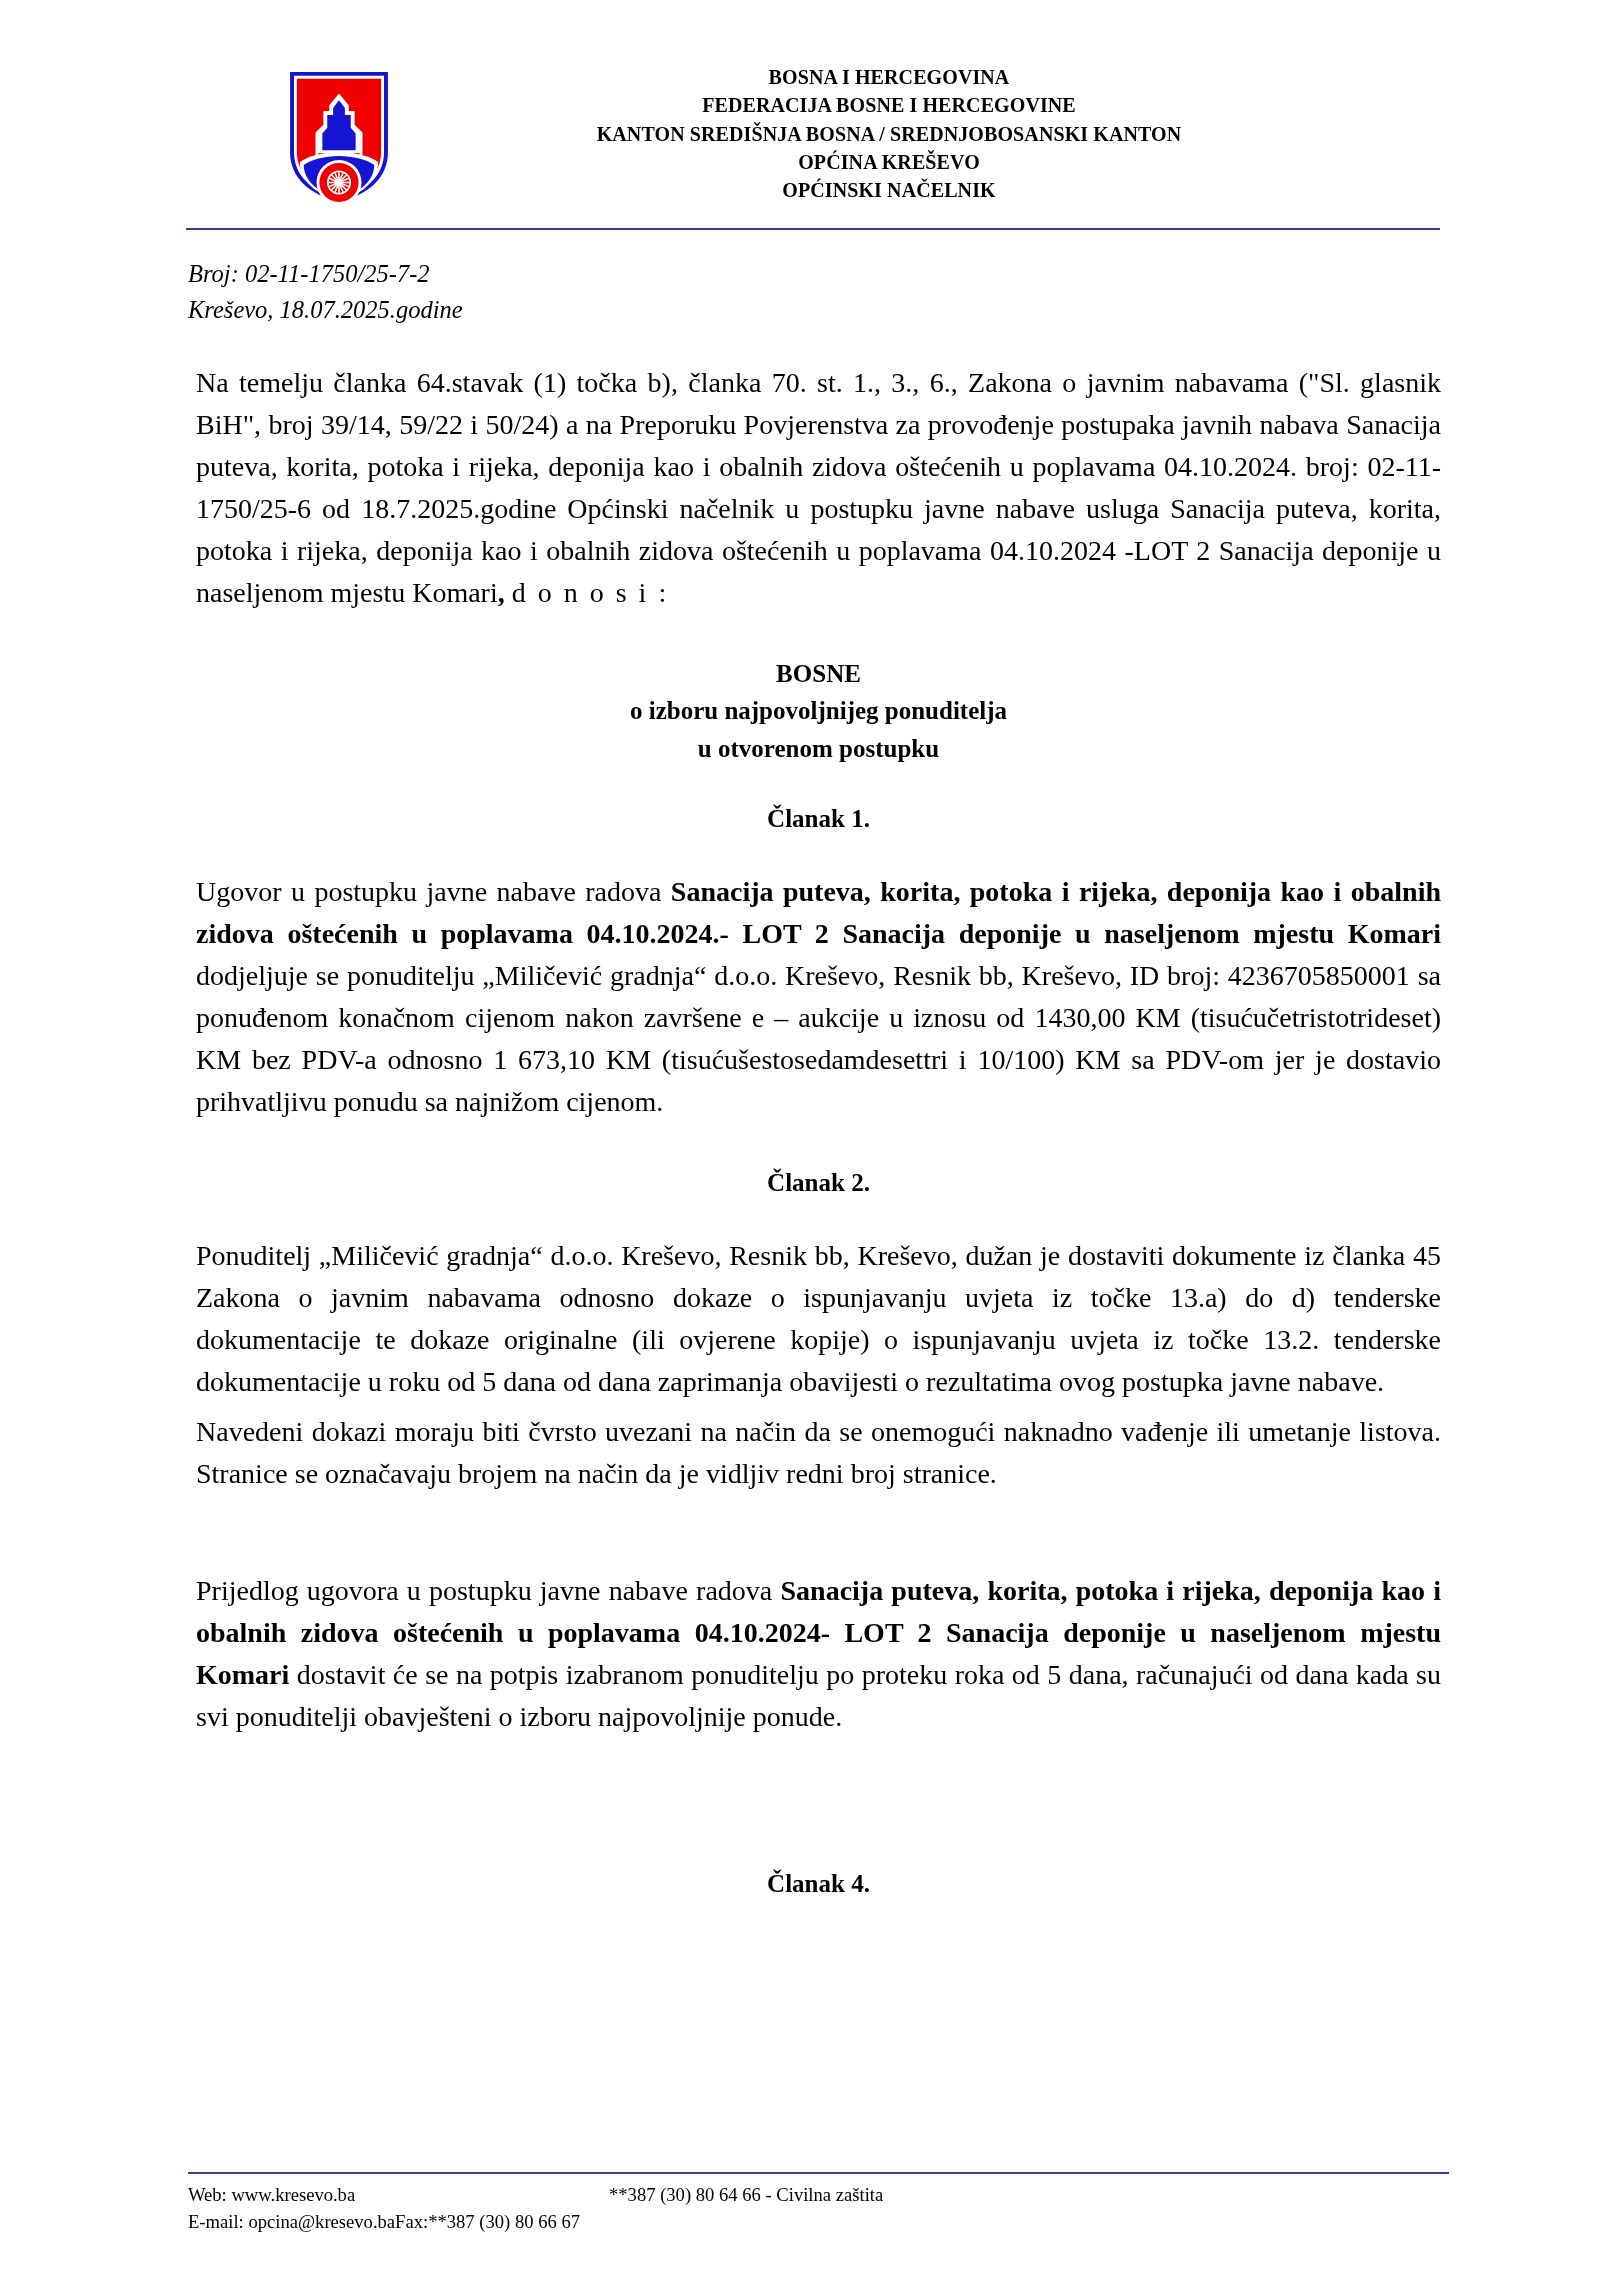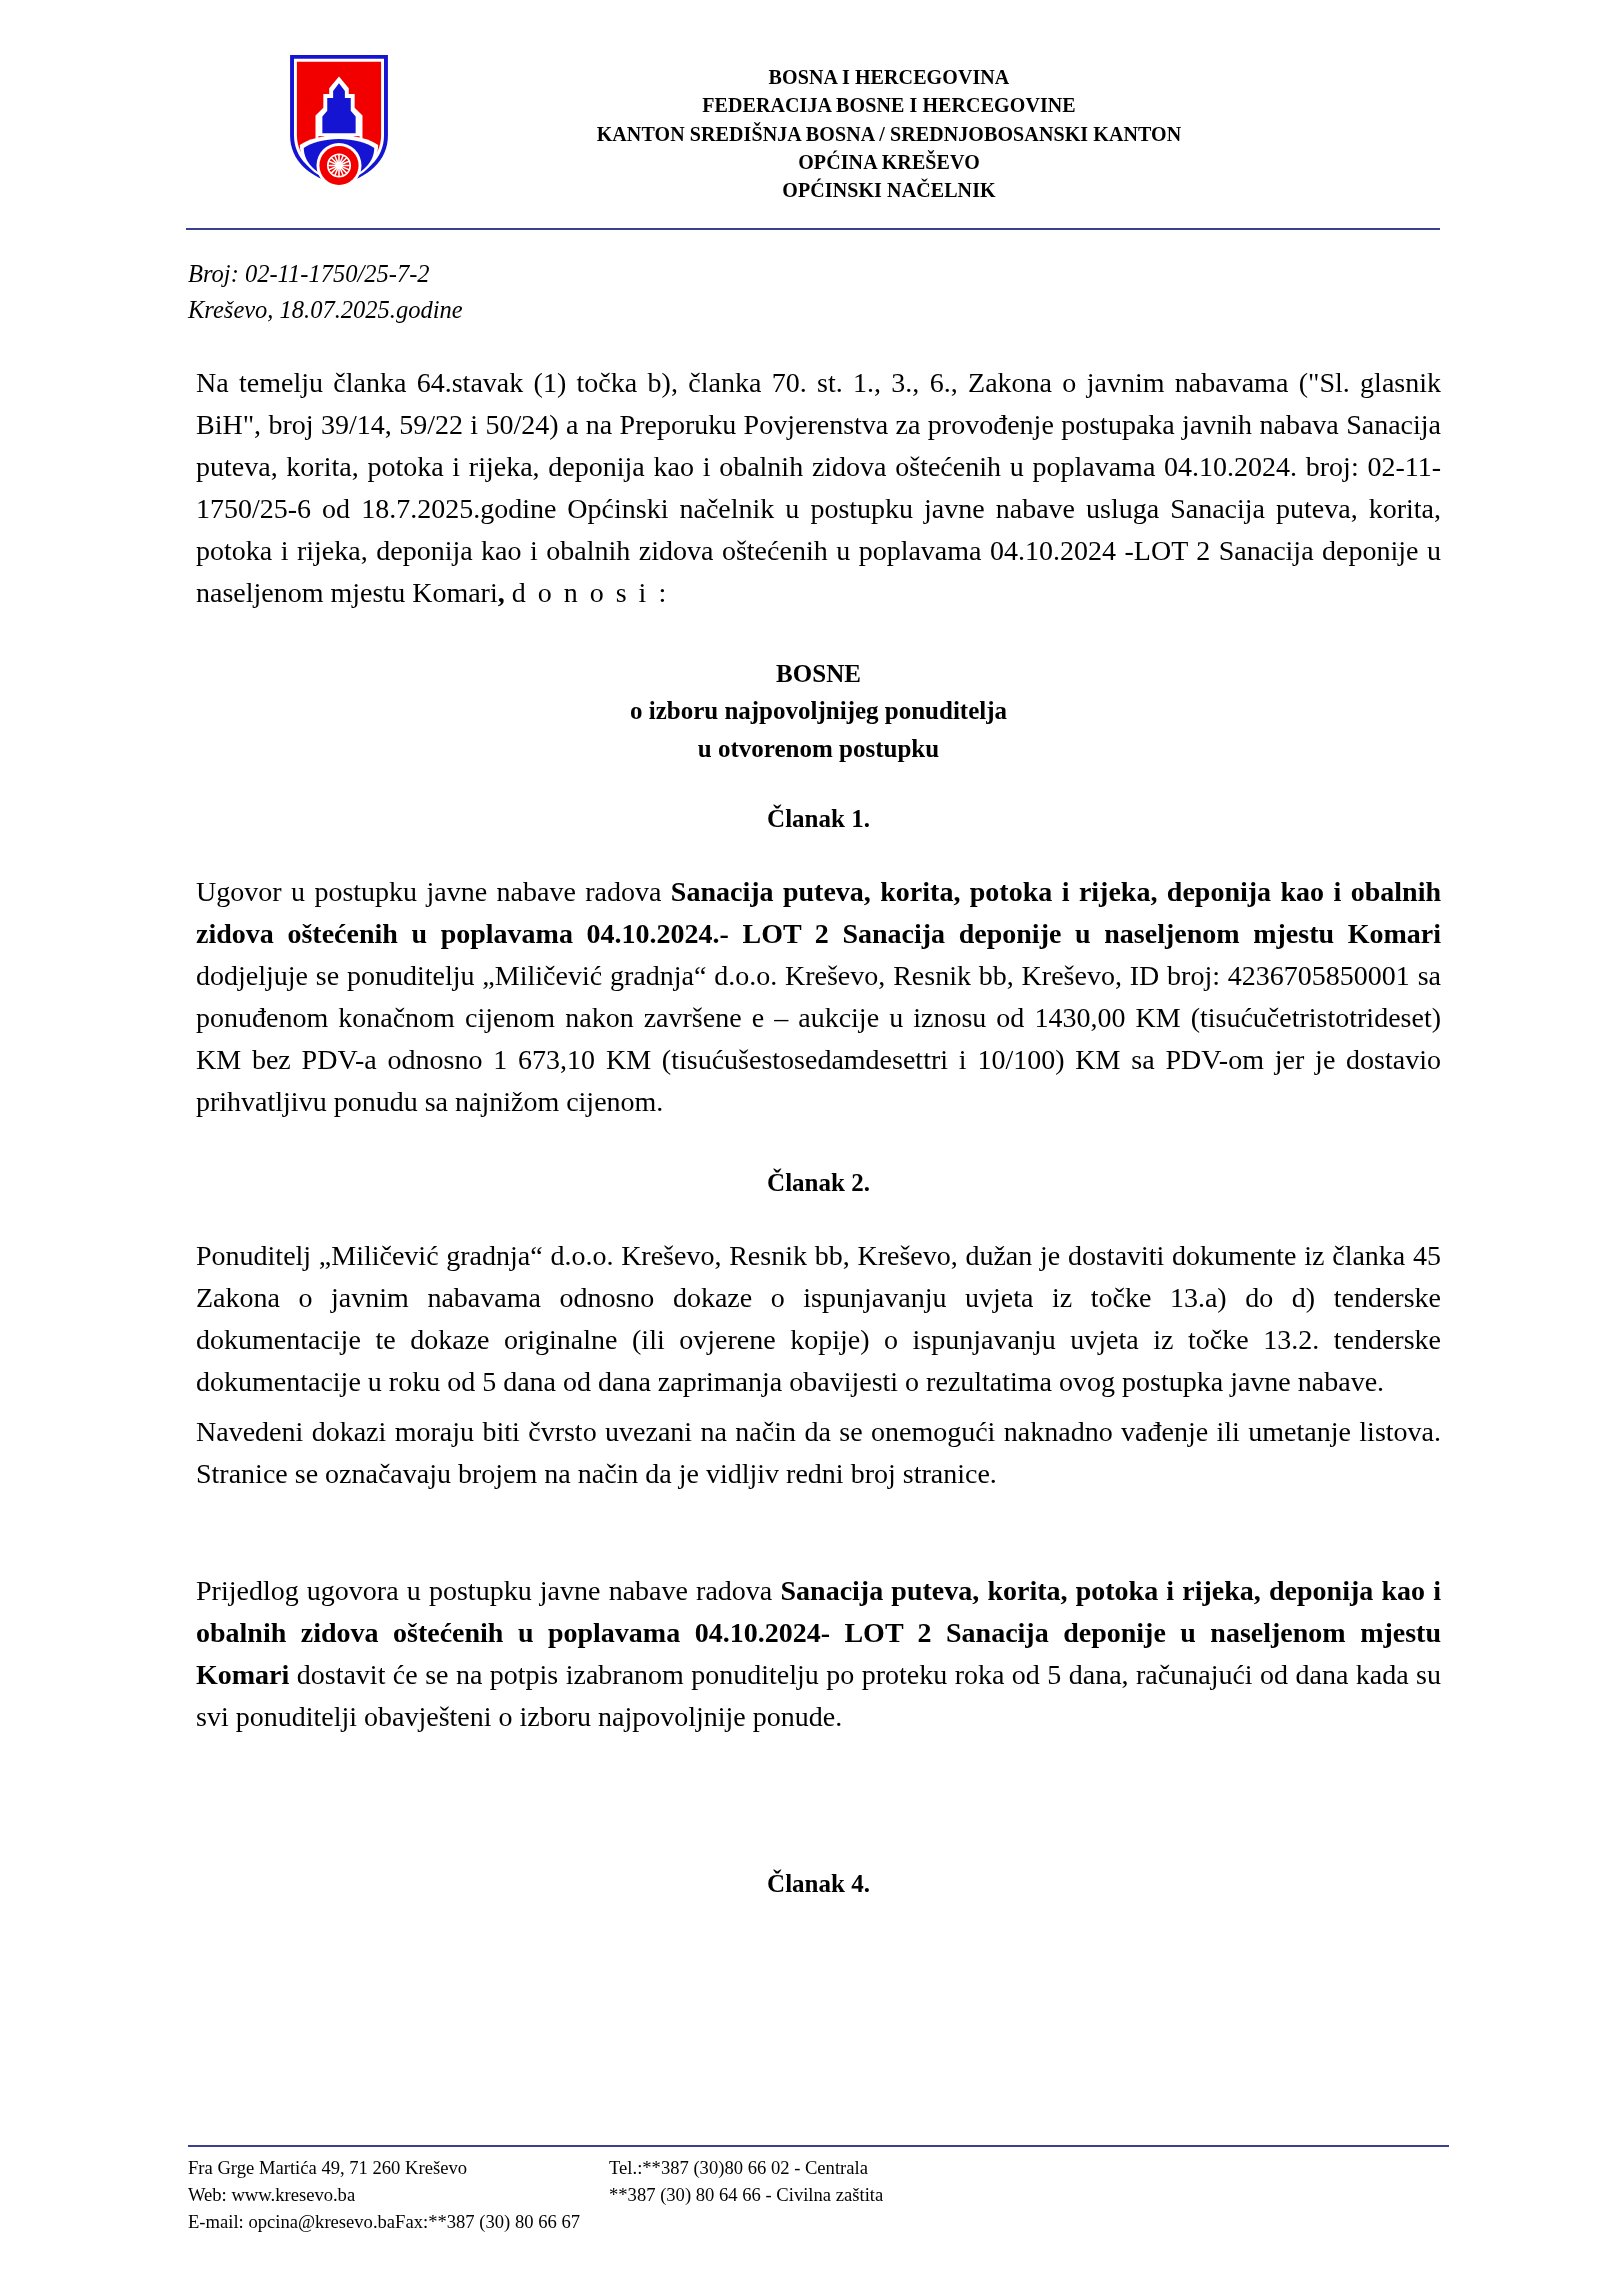--- a/index.html
+++ b/index.html
@@ -20,21 +20,21 @@
     position: relative;
     width: 1621px;
     height: 2293px;
     box-sizing: border-box;
     padding: 0;
   }
 
   
   .letterhead {
     display: flex;
-    align-items: flex-start;
+    align-items: flex-end;
     padding: 51px 0 0 0;
   }
   .crest-wrap {
     width: 412px;
     display: flex;
     justify-content: flex-end;
     padding-right: 19.6px;
     box-sizing: border-box;
   }
   .crest {
@@ -218,24 +218,20 @@
     <div class="gap-md"></div>
 
     <div class="article-head">Članak 4.</div>
 
   </div>
 
   <div class="footer">
     <div class="footer-rule"></div>
 
     <div class="footer-row">
-      <div class="fcol-a">Fra Grge Martića 49, 71 260 Kreševo</div>
-      <div class="fcol-b">Tel.:**387 (30)80 66 02  - Centrala</div>
-    </div>
-    <div class="footer-row">
       <div class="fcol-a">Web: www.kresevo.ba</div>
       <div class="fcol-b">**387 (30) 80 64 66  - Civilna zaštita</div>
     </div>
     <div class="footer-row">
       <div class="fcol-a">E-mail: opcina@kresevo.baFax:**387 (30) 80 66  67</div>
       <div class="fcol-b"></div>
     </div>
   </div>
 
 </div>

